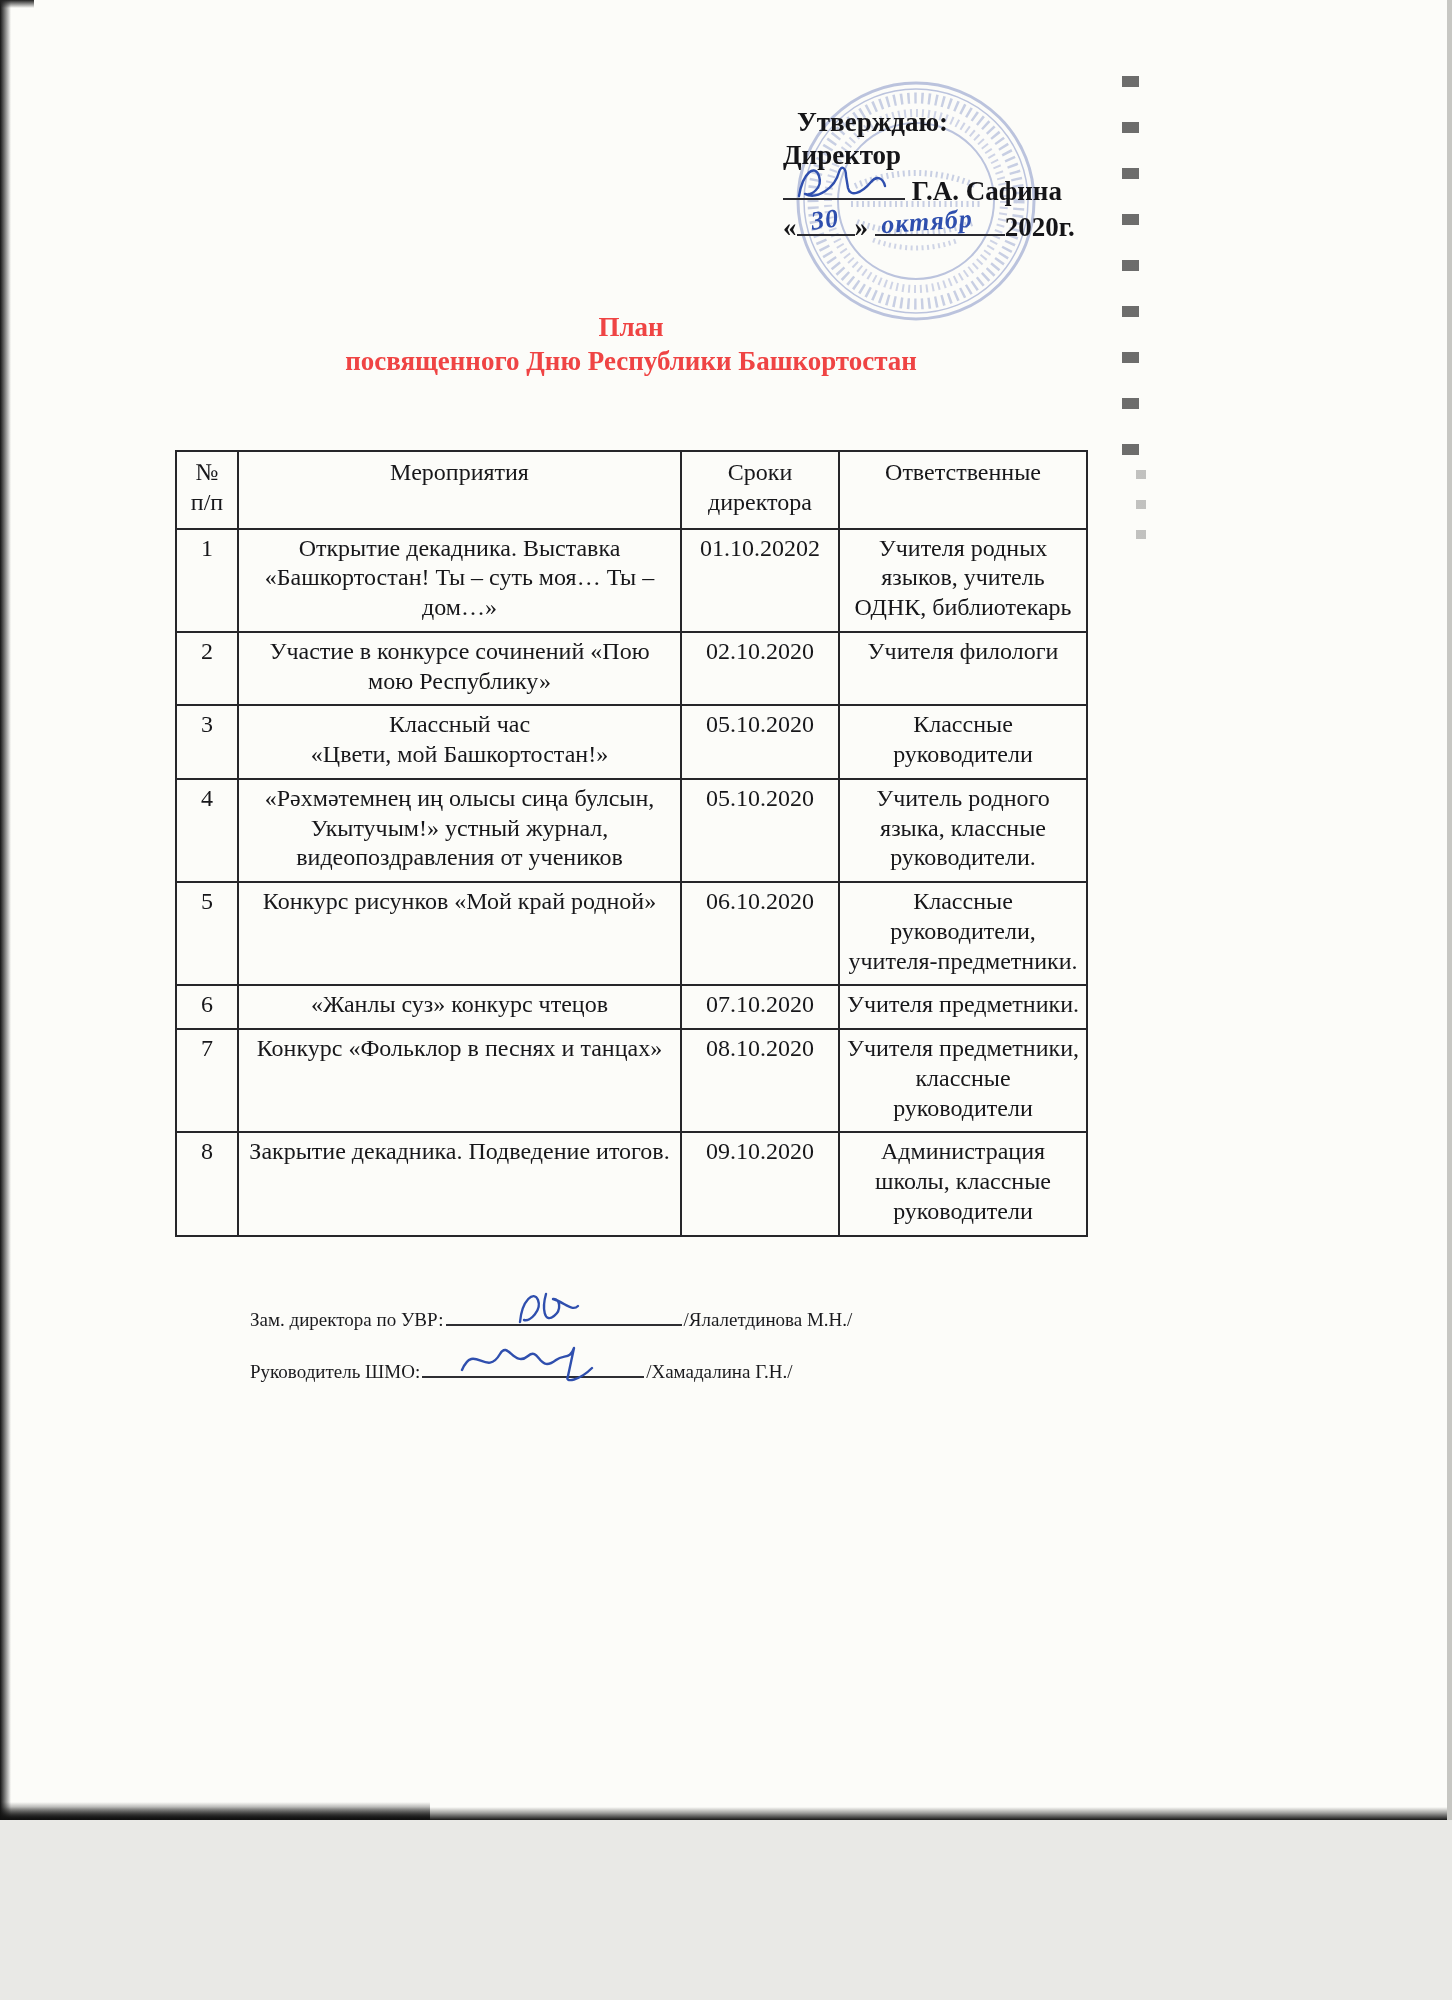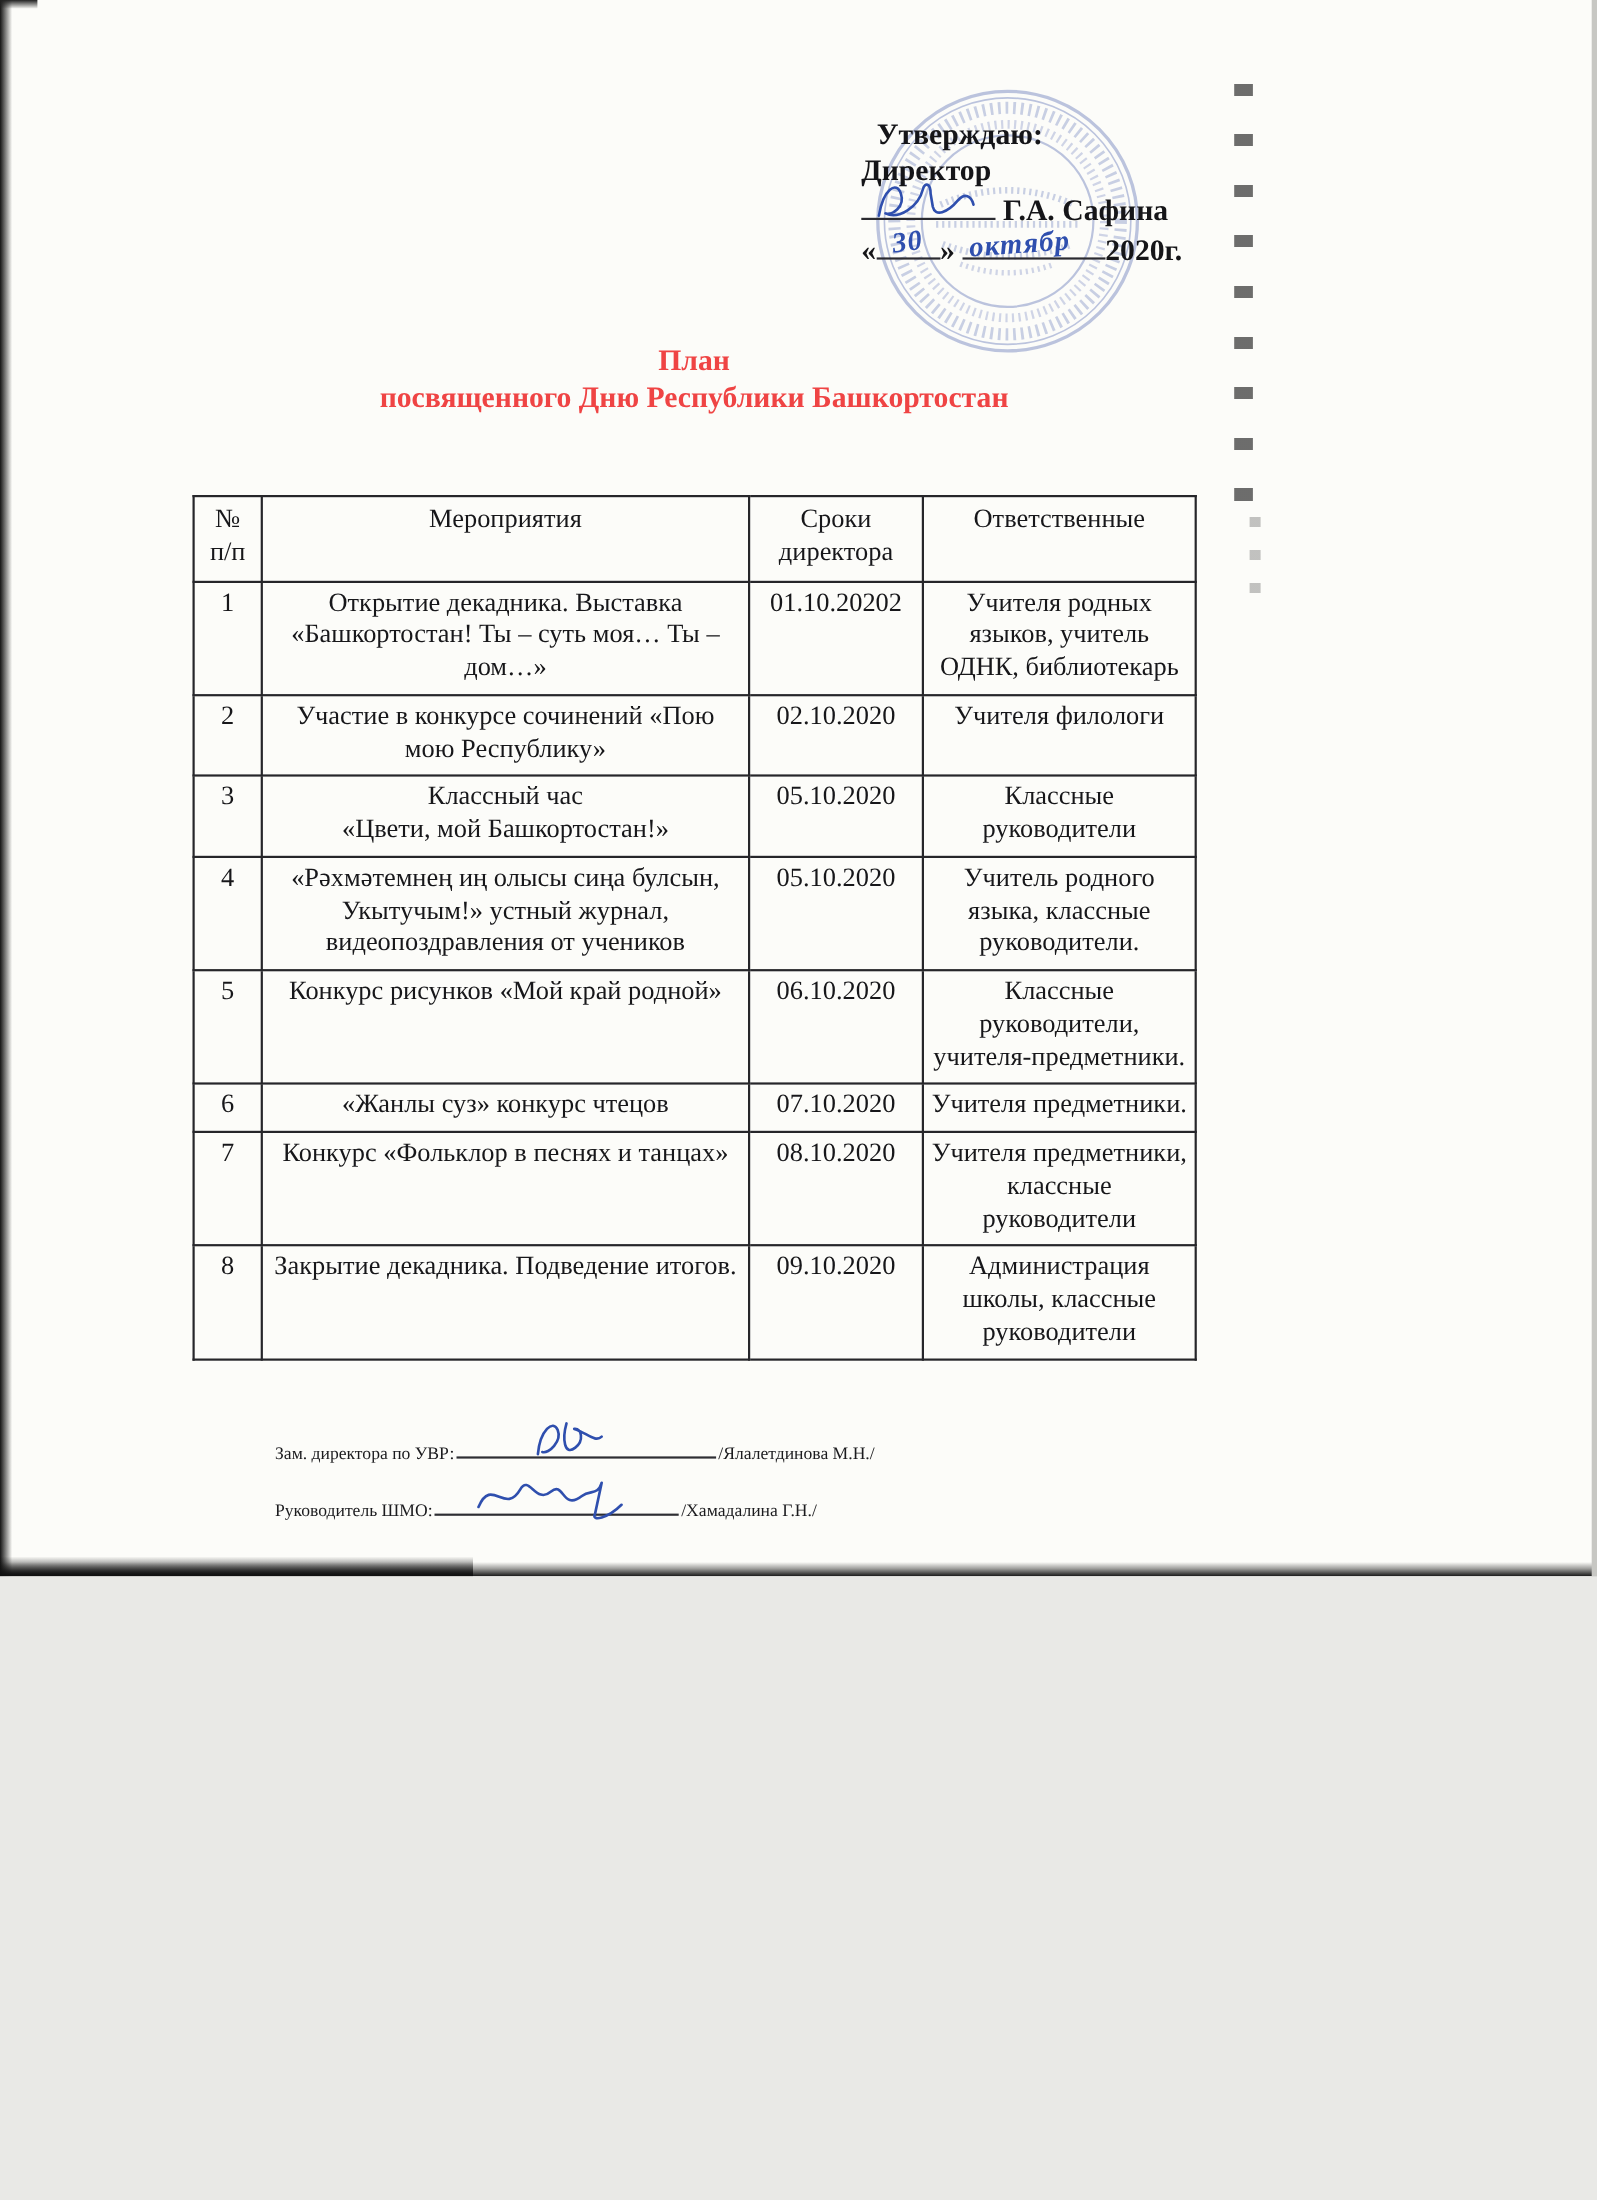--- a/index.html
+++ b/index.html
@@ -2,21 +2,21 @@
 <html><head>
 <meta charset="utf-8">
 <style>
   html,body{margin:0;padding:0;}
   body{
     width:1452px;height:2000px;
     background:#e9e9e6;
     font-family:"Liberation Serif","DejaVu Serif",serif;
   }
   .page{
-    position:relative;width:1452px;height:1433px;overflow:hidden;
+    position:relative;width:1452px;height:1820px;overflow:hidden;
     background:#fcfcf9;
     color:#1c1c1e;
   }
   
   .edge-left{position:absolute;left:0;top:0;width:11px;height:100%;
     background:linear-gradient(90deg,#141414 0%,rgba(20,20,20,.55) 45%,rgba(20,20,20,0) 100%);}
   .edge-bottom{position:absolute;left:0;bottom:0;width:100%;height:13px;
     background:linear-gradient(0deg,#171717 0%,rgba(23,23,23,.4) 55%,rgba(23,23,23,0) 100%);}
   .edge-bottom-left{position:absolute;left:0;bottom:0;width:430px;height:18px;
     background:linear-gradient(0deg,#101010 0%,rgba(16,16,16,0) 100%);}
@@ -45,21 +45,21 @@
   table.plan{position:absolute;left:175px;top:450px;width:911px;
     border-collapse:collapse;table-layout:fixed;
     font-size:24px;line-height:1.24;color:#17171a;}
   table.plan td,table.plan th{border:2px solid #26262a;vertical-align:top;
     padding:4px 6px 8px 6px;font-weight:normal;text-align:center;overflow:hidden;}
   table.plan th{padding-top:6px;padding-bottom:10px;}
   td.date,th.date-h{text-align:left;padding-left:5px;border-radius:27px;}
   td.num{text-align:center;}
   .preline{white-space:pre-line;}
   
-  .signs{position:absolute;left:250px;top:1300px;font-size:16px;color:#1b1b1e;}
+  .signs{position:absolute;left:250px;top:1300px;font-size:19px;color:#1b1b1e;}
   .signs .srow{margin-bottom:20px;white-space:nowrap;height:32px;}
   .uline{display:inline-block;position:relative;border-bottom:2px solid #2e2e33;height:24px;vertical-align:baseline;margin:0 2px;}
   .uline svg{position:absolute;bottom:-10px;}
   .ink{stroke:#2f4fae;fill:none;stroke-linecap:round;stroke-linejoin:round;}
 </style>
 </head>
 <body>
 
 <div class="page">
 

